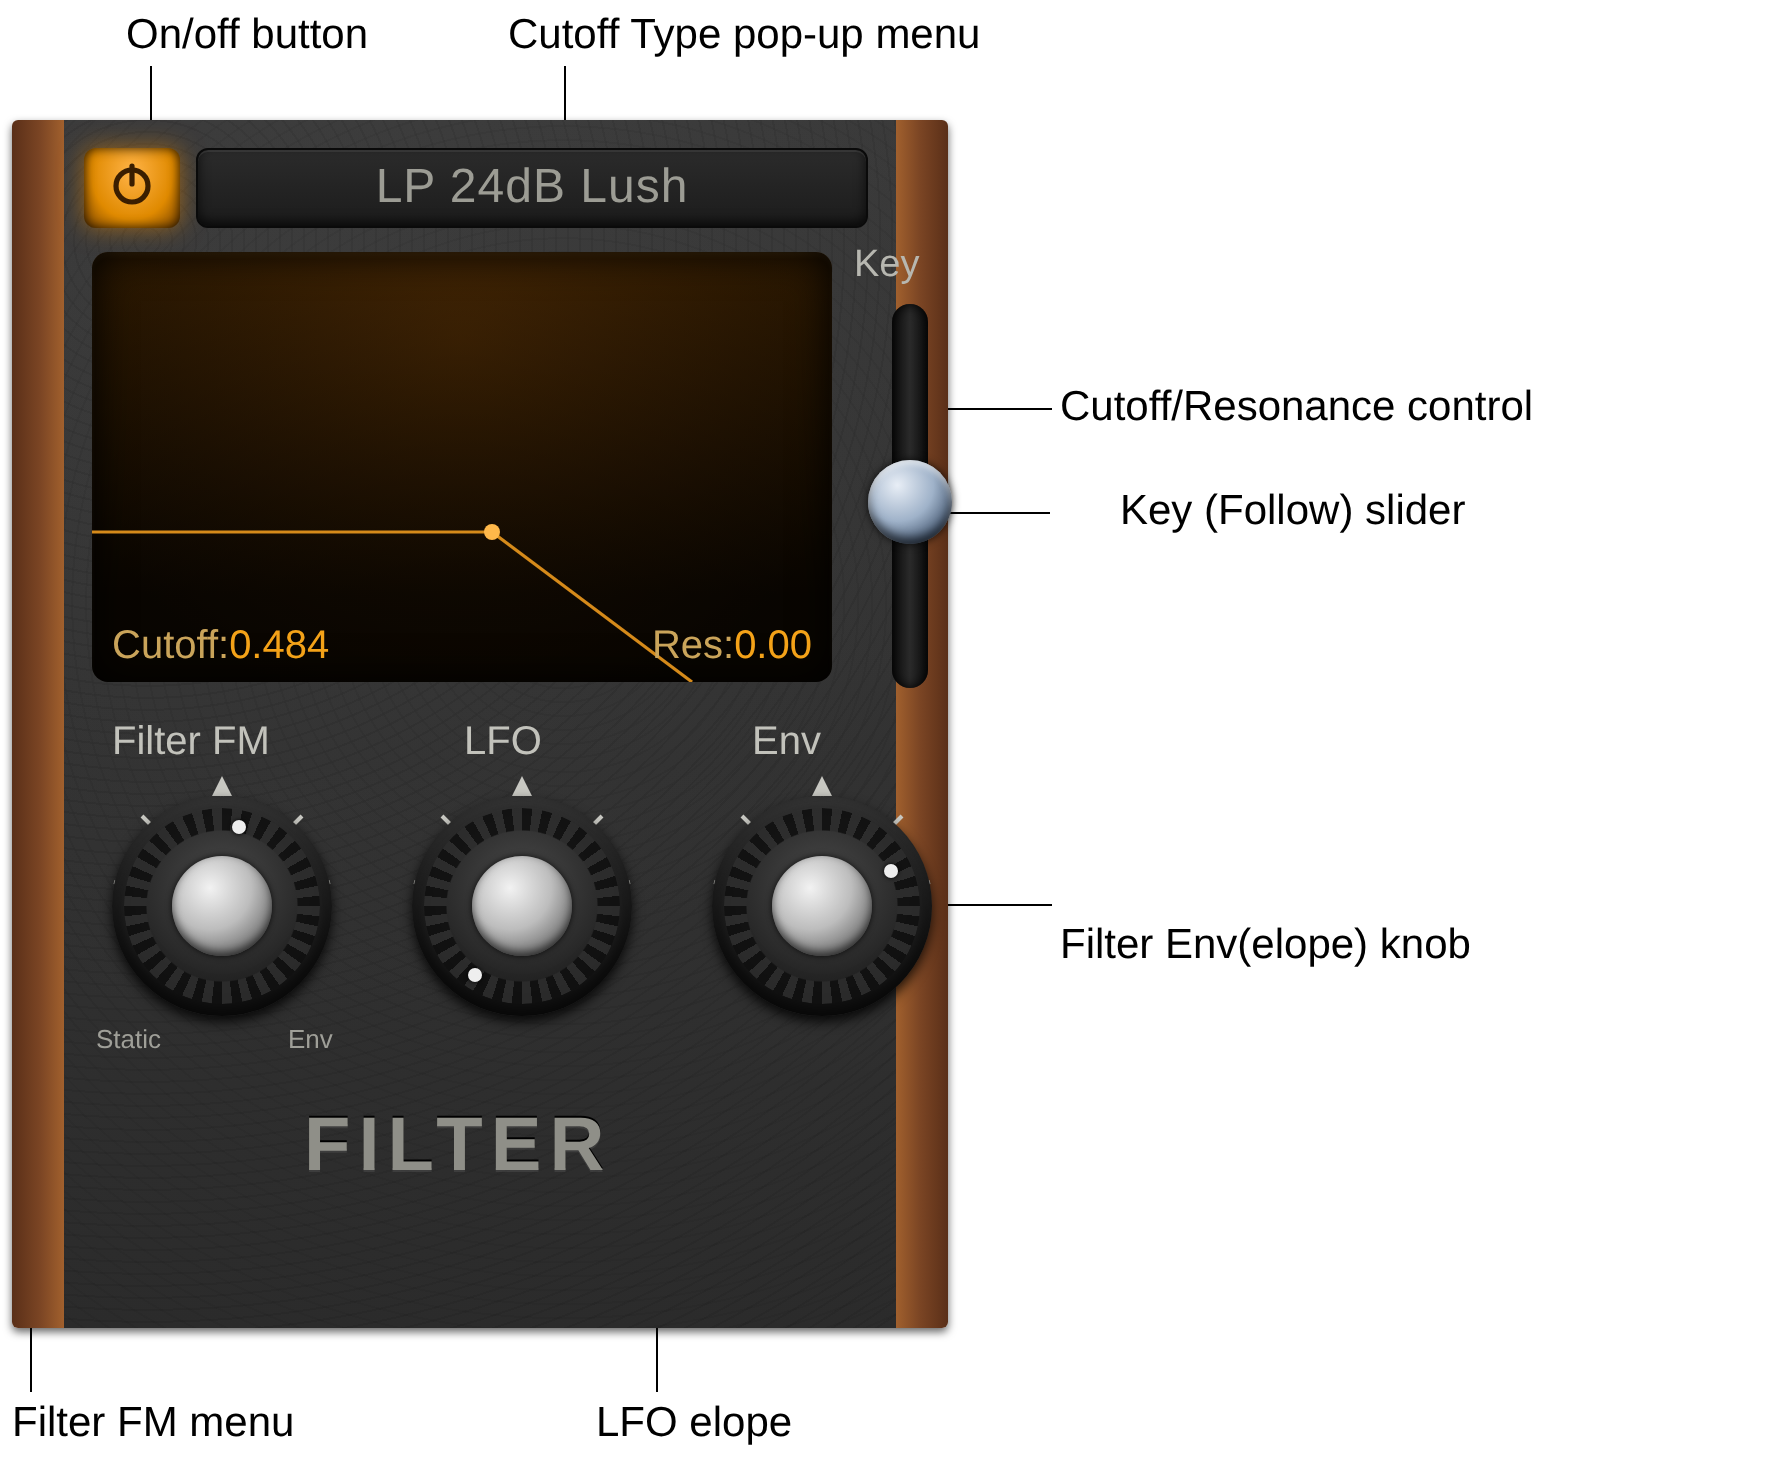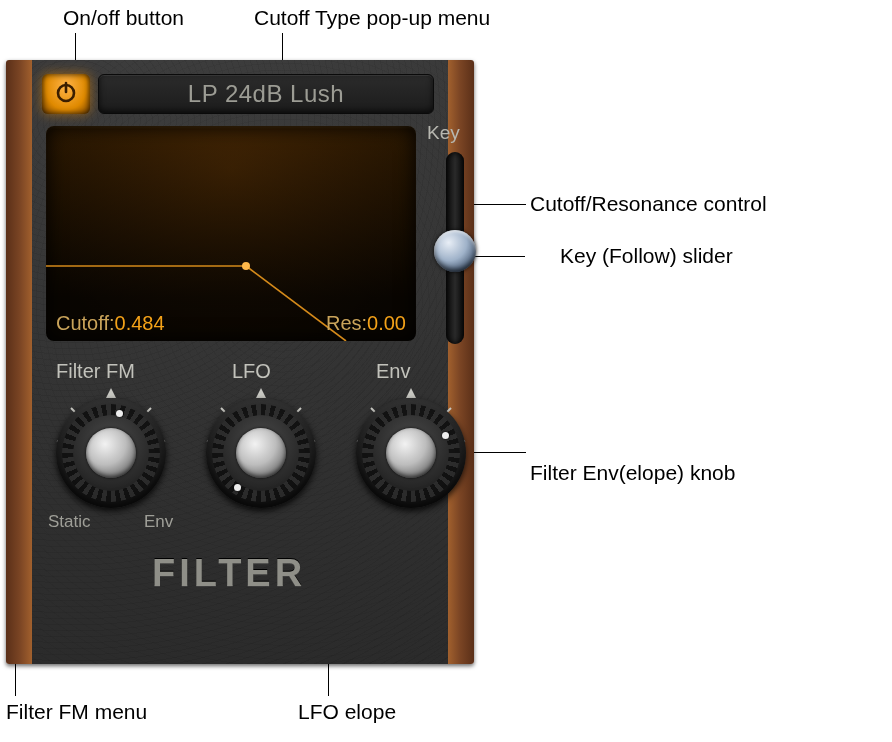--- a/index.html
+++ b/index.html
@@ -170,21 +170,21 @@
     background: radial-gradient(circle at 38% 32%, #f2f2f2,#bdbdbd 45%,#6d6d6d 80%,#2b2b2b);
     box-shadow: inset 0 -2px 4px rgba(0,0,0,.6), 0 0 3px rgba(0,0,0,.8);
   }
   .knob .dot{
     position:absolute;
     width:7px; height:7px;
     border-radius:50%;
     background:#eee;
     box-shadow:0 0 2px #000;
   }
-  .tiny { position:absolute; color:#9f9f98; font-size:17px; }
+  .tiny { position:absolute; color:#9f9f98; font-size:13px; }
 
   .section-title{
     position:absolute;
     left: 120px; top: 492px;
     font-size: 38px;
     letter-spacing: 4px;
     color:#8f8f88;
     font-weight:700;
     text-shadow: 0 -1px 0 #000, 0 1px 0 rgba(255,255,255,.08);
   }

